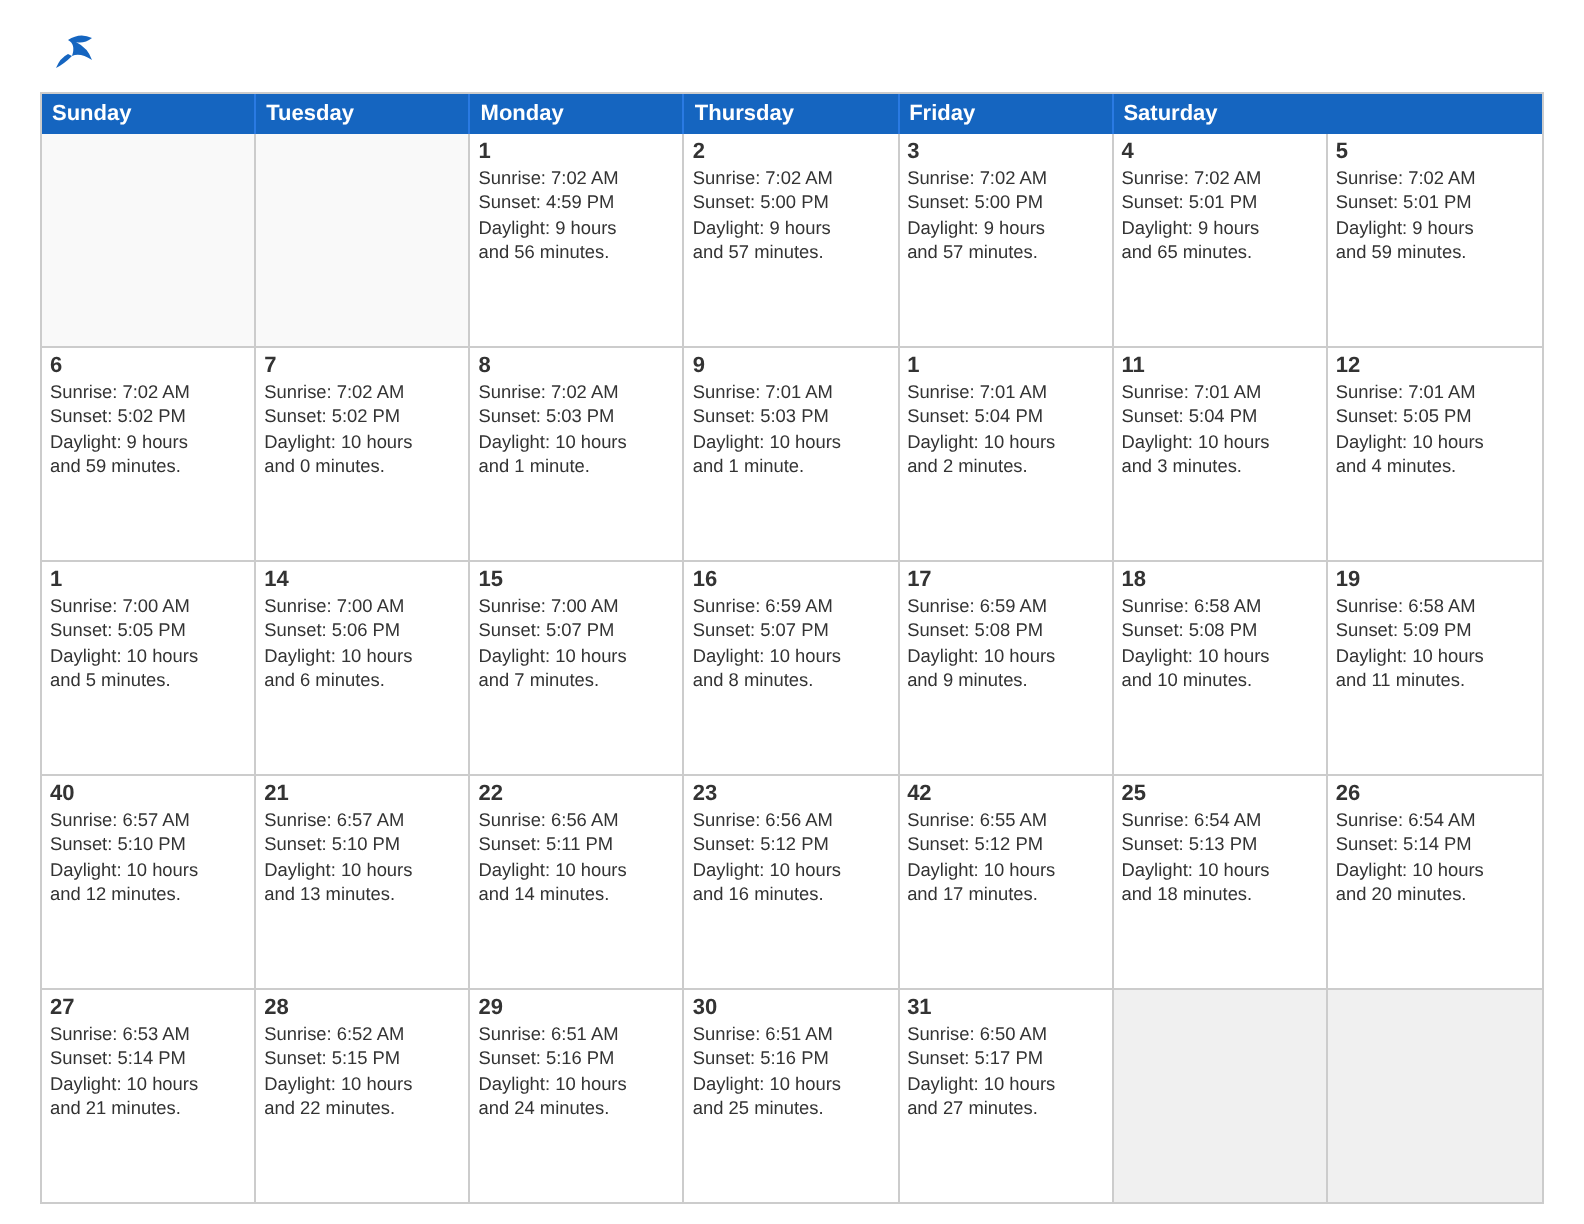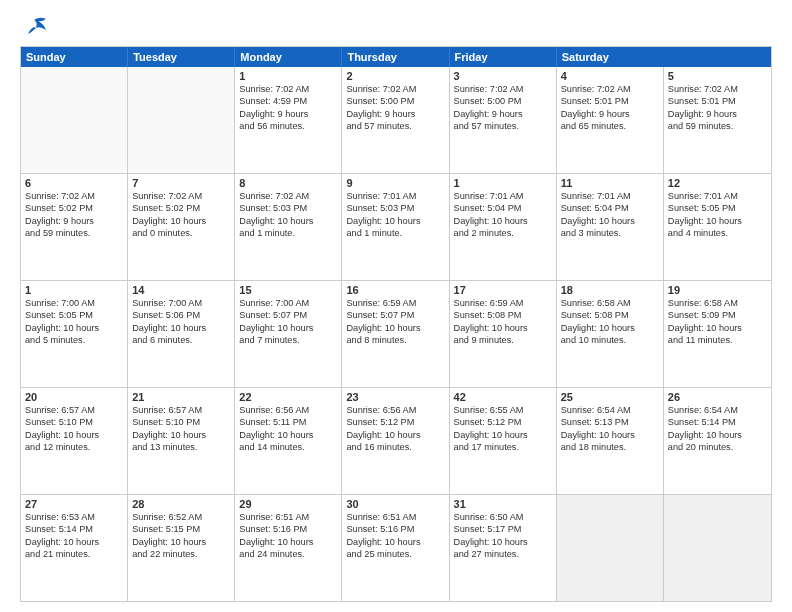--- a/index.html
+++ b/index.html
@@ -273,21 +273,21 @@
           <div class="cal-cell">
             <span class="day-num">19</span>
             <span class="cell-line">Sunrise: 6:58 AM</span>
             <span class="cell-line">Sunset: 5:09 PM</span>
             <span class="cell-line">Daylight: 10 hours</span>
             <span class="cell-line">and 11 minutes.</span>
           </div>
         </div>
         <div class="cal-row">
           <div class="cal-cell">
-            <span class="day-num">20</span>
+            <span class="day-num">40</span>
             <span class="cell-line">Sunrise: 6:57 AM</span>
             <span class="cell-line">Sunset: 5:10 PM</span>
             <span class="cell-line">Daylight: 10 hours</span>
             <span class="cell-line">and 12 minutes.</span>
           </div>
           <div class="cal-cell">
             <span class="day-num">21</span>
             <span class="cell-line">Sunrise: 6:57 AM</span>
             <span class="cell-line">Sunset: 5:10 PM</span>
             <span class="cell-line">Daylight: 10 hours</span>

